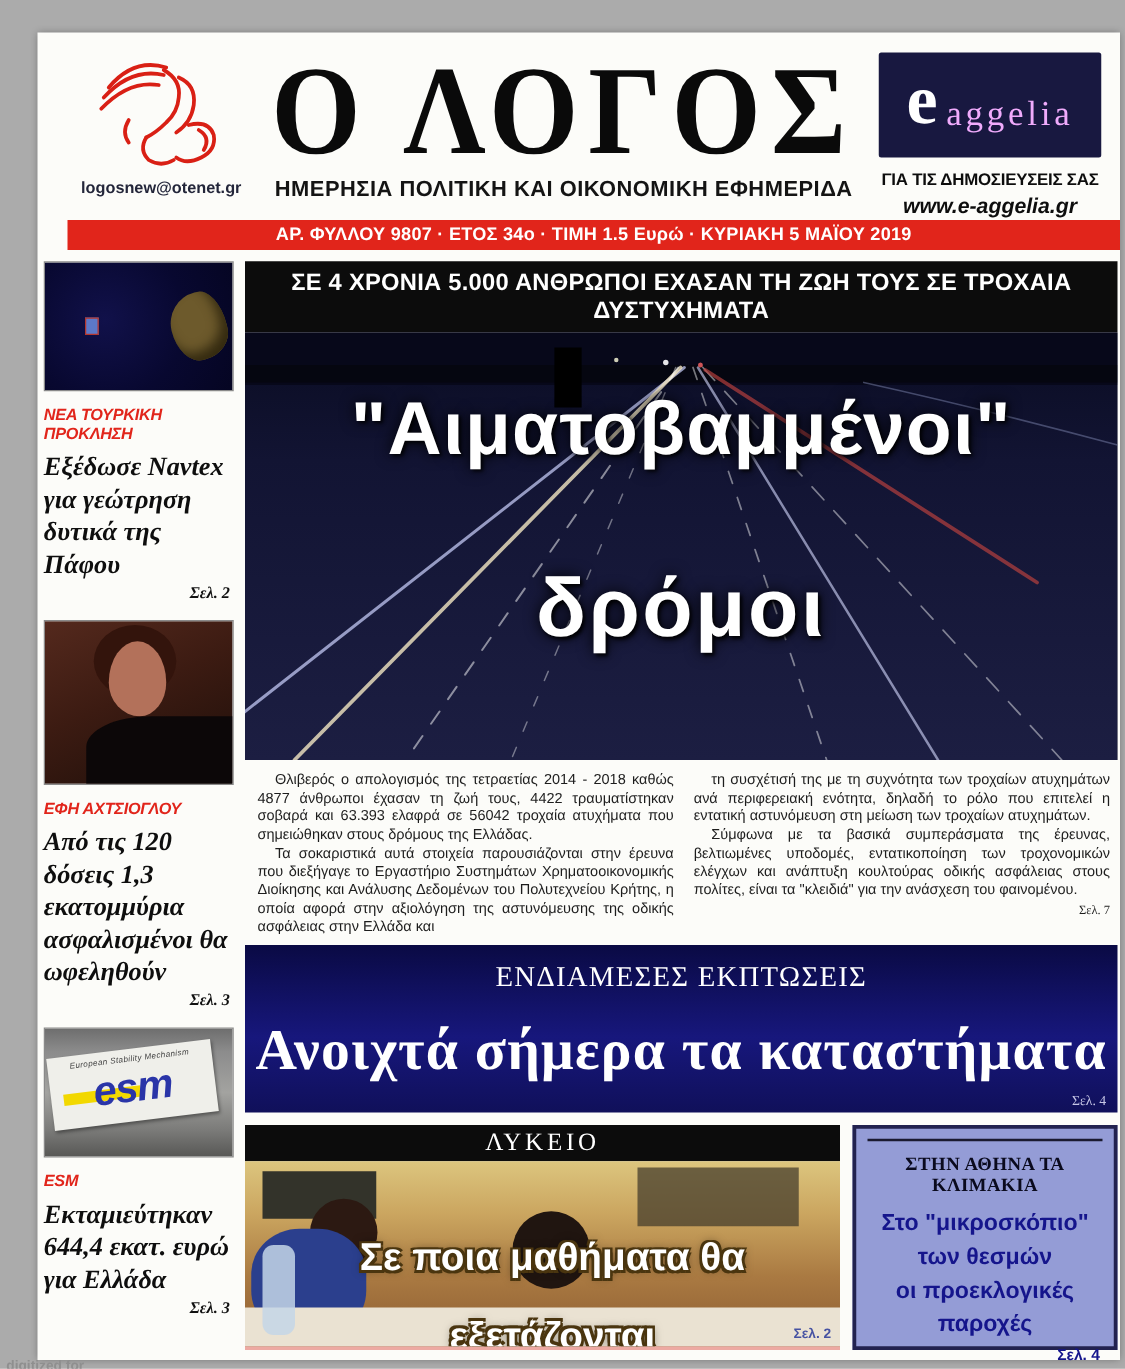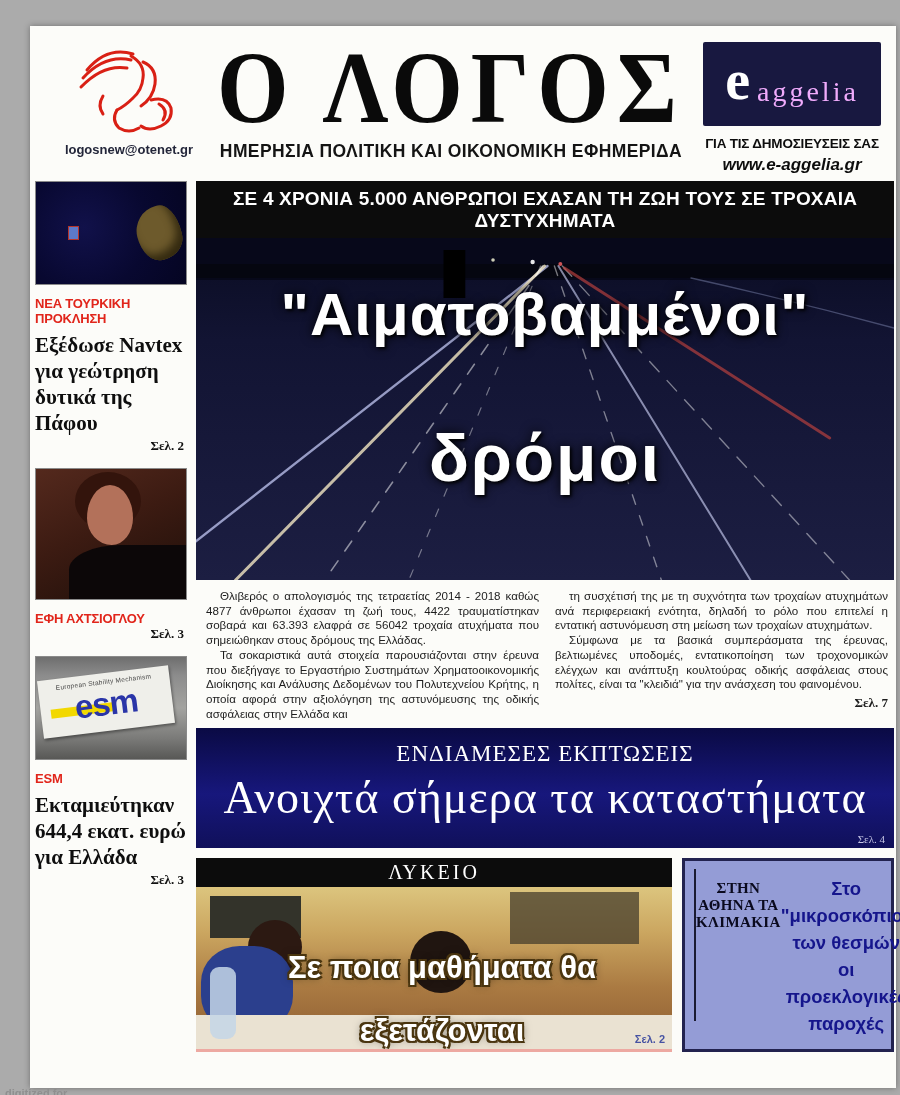--- a/index.html
+++ b/index.html
@@ -37,21 +37,21 @@
   .ad-tagline{font-weight:bold;font-size:13.5px;color:#0d0d0d;margin-top:10px;letter-spacing:-.2px;}
   .ad-url{font-weight:bold;font-style:italic;font-size:17px;color:#0d0d0d;margin-top:4px;}
   
   .issue-bar{
     margin:4px 0 0 24px;background:#e1251b;color:#fff;font-weight:bold;font-size:14.5px;
     text-align:center;padding:4px 0;letter-spacing:.2px;
   }
   
   .content{display:flex;gap:9px;padding:9px 2px 0 5px;box-sizing:border-box;height:880px;}
   .sidebar{width:152px;flex:none;}
-  .side-item{margin-bottom:14px;}
+  .side-item{margin-bottom:14px;font-style:italic;}
   .side-photo{width:100%;border:1px solid #8a8a8a;box-sizing:border-box;position:relative;overflow:hidden;}
   .side-kicker{color:#e1251b;font-weight:bold;font-size:13px;margin-top:11px;letter-spacing:-.2px;}
   .side-head{font-family:"Liberation Serif",serif;font-weight:bold;font-size:21px;line-height:1.24;color:#0e0e0e;margin:6px 0 2px;}
   .side-page{text-align:right;font-family:"Liberation Serif",serif;font-weight:bold;font-size:13px;color:#111;padding-right:3px;}
   
   .photo-cyprus{height:104px;background:radial-gradient(circle at 32% 45%,#11114a 0%,#080830 55%,#050522 100%);}
   .cy-land{position:absolute;right:5px;top:24px;width:44px;height:54px;background:#6d5a2c;
     border-radius:60% 40% 55% 45%/50% 60% 40% 55%;transform:rotate(-14deg);
     box-shadow:inset -5px -7px 9px #342a10;}
   .cy-dot{position:absolute;left:32px;top:44px;width:9px;height:12px;background:#5c79c9;border:1px solid #b5352c;}
@@ -72,45 +72,45 @@
   .lead-kicker{background:#0c0c0c;color:#fff;font-weight:bold;font-size:19px;text-align:center;padding:7px 0 6px;letter-spacing:.2px;}
   .lead-photo{position:relative;height:342px;overflow:hidden;background:#0c0e26;}
   .lead-photo svg{position:absolute;inset:0;width:100%;height:100%;}
   .lead-head{position:absolute;left:0;right:0;text-align:center;color:#fff;font-weight:bold;
     text-shadow:0 0 12px rgba(0,0,0,.95),2px 2px 3px rgba(0,0,0,.85);}
   .lead-head.l1{top:42px;font-size:60px;letter-spacing:1px;}
   .lead-head.l2{top:182px;font-size:66px;letter-spacing:2px;}
   .lead-body{display:flex;gap:16px;padding:9px 6px 2px 10px;font-size:11.6px;line-height:1.27;text-align:justify;color:#1d1d1d;}
   .lead-body .bcol{flex:1;min-width:0;}
   .lead-body p{margin:0;text-indent:14px;}
-  .lead-page{text-align:right;font-family:"Liberation Serif",serif;font-weight:bold;font-size:13px;margin-top:3px;}
+  .lead-page{text-align:right;font-family:"Liberation Serif",serif;font-weight:normal;font-size:10px;margin-top:3px;}
   
   .blue-banner{position:relative;margin-top:5px;background:linear-gradient(180deg,#0a0a44 0%,#17177c 55%,#10105a 100%);
     color:#fff;text-align:center;padding:13px 0 24px;}
   .bb-kicker{font-family:"Liberation Serif",serif;font-size:23px;letter-spacing:1px;}
-  .bb-head{font-family:"Liberation Serif",serif;font-weight:normal;font-size:46px;margin-top:4px;letter-spacing:1px;}
+  .bb-head{font-family:"Liberation Serif",serif;font-weight:bold;font-size:46px;margin-top:18px;letter-spacing:1px;}
   .bb-page{position:absolute;right:9px;bottom:3px;font-size:11px;color:#c6c6e6;font-family:"Liberation Serif",serif;}
   
   .bottom-row{display:flex;gap:10px;margin-top:10px;flex:1;min-height:0;}
   .school{flex:1;display:flex;flex-direction:column;min-width:0;border-bottom:3px solid #eda9a2;}
   .school-bar{background:#0c0c0c;color:#fff;font-family:"Liberation Serif",serif;font-size:20px;text-align:center;padding:3px 0;letter-spacing:3px;}
   .school-photo{position:relative;flex:1;overflow:hidden;
     background:linear-gradient(180deg,#dcc57e 0%,#cba660 28%,#aa7a42 62%,#8c5c31 100%);}
   .cl-board{position:absolute;left:3%;top:5%;width:19%;height:26%;background:#33332a;}
   .cl-board2{position:absolute;right:7%;top:3%;width:27%;height:32%;background:#463e2c;opacity:.75;}
   .cl-head1{position:absolute;left:11%;top:20%;width:54px;height:54px;background:#2c1912;border-radius:50%;}
   .cl-shirt{position:absolute;left:1%;top:36%;width:92px;height:86px;background:#2b3f8d;border-radius:42%;}
   .cl-head2{position:absolute;left:45%;top:27%;width:62px;height:62px;background:#201510;border-radius:50%;}
   .cl-table{position:absolute;left:0;right:0;bottom:0;height:21%;background:#eae2d2;}
   .cl-bottle{position:absolute;left:3%;bottom:6%;width:26px;height:72px;background:rgba(196,214,232,.85);border-radius:9px;}
   .school-head{position:absolute;left:16px;right:0;top:30%;text-align:center;color:#fff;font-weight:bold;font-size:31px;line-height:2.05;
     text-shadow:-2px -2px 0 #4a350f,2px -2px 0 #4a350f,-2px 2px 0 #4a350f,2px 2px 0 #4a350f,0 0 8px rgba(0,0,0,.55);}
   .school-page{position:absolute;right:7px;bottom:4px;color:#2a3a9a;font-weight:bold;font-size:11px;opacity:.85;}
   .inst-box{width:212px;flex:none;background:#949cd6;border:3px solid #22224f;box-sizing:border-box;
-    padding:8px 9px 6px;display:flex;flex-direction:row;}
+    padding:8px 9px 6px;display:flex;flex-direction:column;}
   .inst-photo{position:relative;height:150px;background:linear-gradient(180deg,#171226 0%,#2b2340 70%,#1d1830 100%);
     border:1px solid #1a1a30;overflow:hidden;}
   .inst-kicker{font-family:"Liberation Serif",serif;font-weight:bold;font-size:15px;text-align:center;margin-top:11px;color:#0a0a1e;letter-spacing:.4px;}
   .inst-head{text-align:center;color:#15158c;font-weight:bold;font-size:18.5px;line-height:1.45;margin-top:7px;}
   .inst-page{text-align:right;color:#15158c;font-weight:bold;font-size:12.5px;margin-top:4px;padding-right:2px;}
   
   .watermark{position:absolute;left:5px;top:1088px;color:#8f8f8f;line-height:1;}
   .wm1{font-size:11px;font-weight:bold;}
   .wm2{font-size:26px;font-weight:normal;letter-spacing:-1px;margin-top:2px;}
 </style>
@@ -143,20 +143,21 @@
     <div class="ad-block">
       <div class="ad-box">
         <span class="ad-e">e</span>
         <span class="ad-rest">aggelia</span>
       </div>
       <div class="ad-tagline">ΓΙΑ ΤΙΣ ΔΗΜΟΣΙΕΥΣΕΙΣ ΣΑΣ</div>
       <div class="ad-url">www.e-aggelia.gr</div>
     </div>
   </header>
 
+  <div class="issue-bar">ΑΡ. ΦΥΛΛΟΥ 9807 · ΕΤΟΣ 34ο · ΤΙΜΗ 1.5 Ευρώ · ΚΥΡΙΑΚΗ 5 ΜΑΪΟΥ 2019</div>
 
   <div class="content">
 
     <aside class="sidebar">
 
       <section class="side-item">
         <div class="side-photo photo-cyprus">
           <div class="cy-land"></div>
           <div class="cy-dot"></div>
         </div>
@@ -165,20 +166,21 @@
         <div class="side-page">Σελ. 2</div>
       </section>
 
       <section class="side-item">
         <div class="side-photo photo-portrait">
           <div class="pt-hair"></div>
           <div class="pt-face"></div>
           <div class="pt-body"></div>
         </div>
         <div class="side-kicker">ΕΦΗ ΑΧΤΣΙΟΓΛΟΥ</div>
+        <h3 class="side-head">Από τις 120 δόσεις 1,3 εκατομμύρια ασφαλισμένοι θα ωφεληθούν</h3>
         <div class="side-page">Σελ. 3</div>
       </section>
 
       <section class="side-item">
         <div class="side-photo photo-esm">
           <div class="esm-sign">
             <div class="esm-top">European Stability Mechanism</div>
             <div class="esm-bar"></div>
             <div class="esm-logo">esm</div>
           </div>

